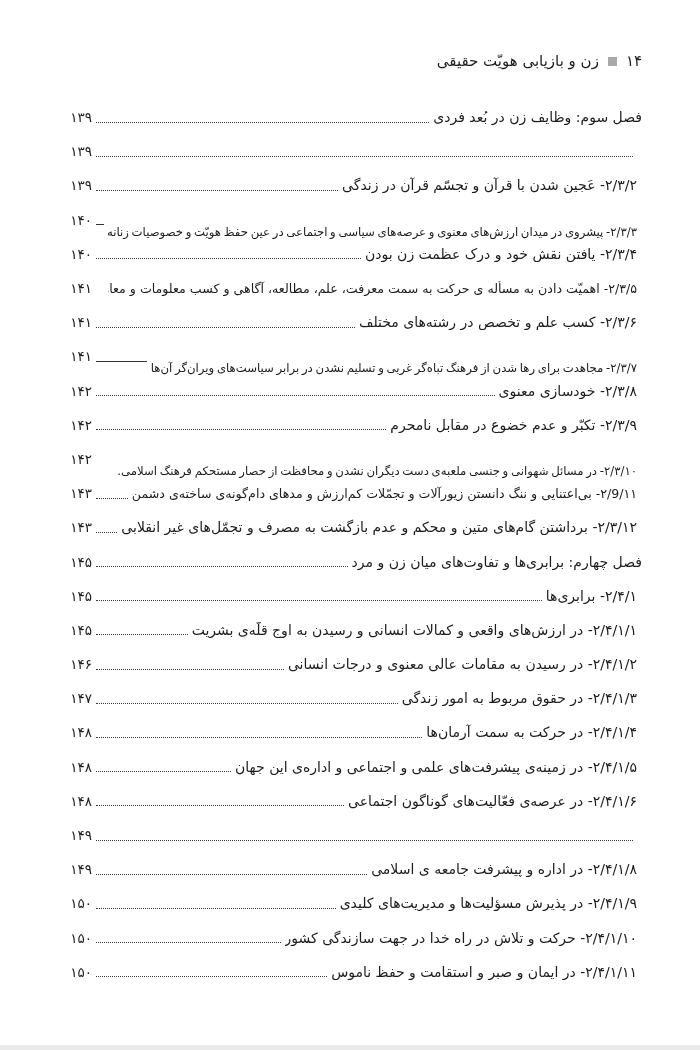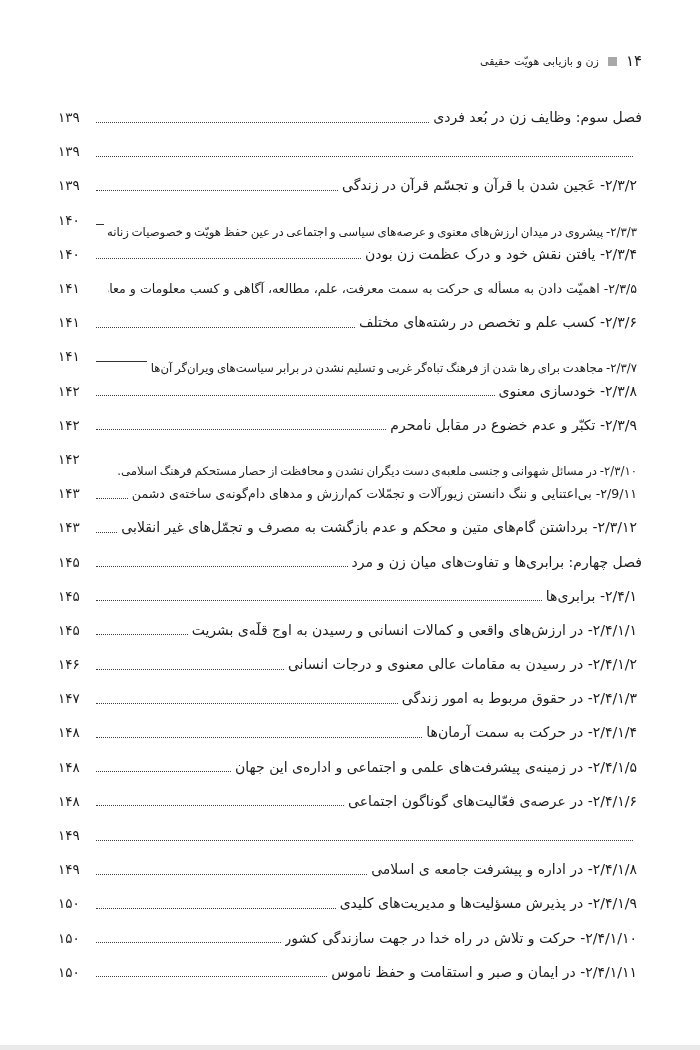--- a/index.html
+++ b/index.html
@@ -19,21 +19,21 @@
   }
   .header {
     display:flex;
     align-items:center;
     gap:9px;
     height:30px;
     margin-bottom:24px;
   }
   .header .hdr-page-num { font-size:15px; letter-spacing:0.5px; }
   .sq { width:9px; height:9px; background:#a8a8a8; display:inline-block; flex:0 0 auto; }
-  .hdr-title { font-size:11px; }
+  .hdr-title { font-size:15px; }
   .toc-row {
     display:flex;
     align-items:center;
     height:34.2px;
     font-size:14px;
   }
   .toc-row.item { padding-right:5px; }
   .entry-text {
     white-space:nowrap;
     flex:0 1 auto;
@@ -49,21 +49,21 @@
     height:0;
     border-bottom:1.7px dotted #3c3c3c;
     transform:translateY(5px);
     margin:0 4px;
   }
   .leader.solid { border-bottom:1.6px solid #333333; }
   .leader.none { border-bottom:none; }
   .page-num {
     flex:0 0 auto;
     width:34px;
-    text-align:left;
+    text-align:right;
     font-size:13.5px;
   }
   .bottom-edge {
     position:absolute; left:0; right:0; bottom:0;
     height:5px;
     background:#eaeaea;
   }
 </style>
 </head>
 <body>

